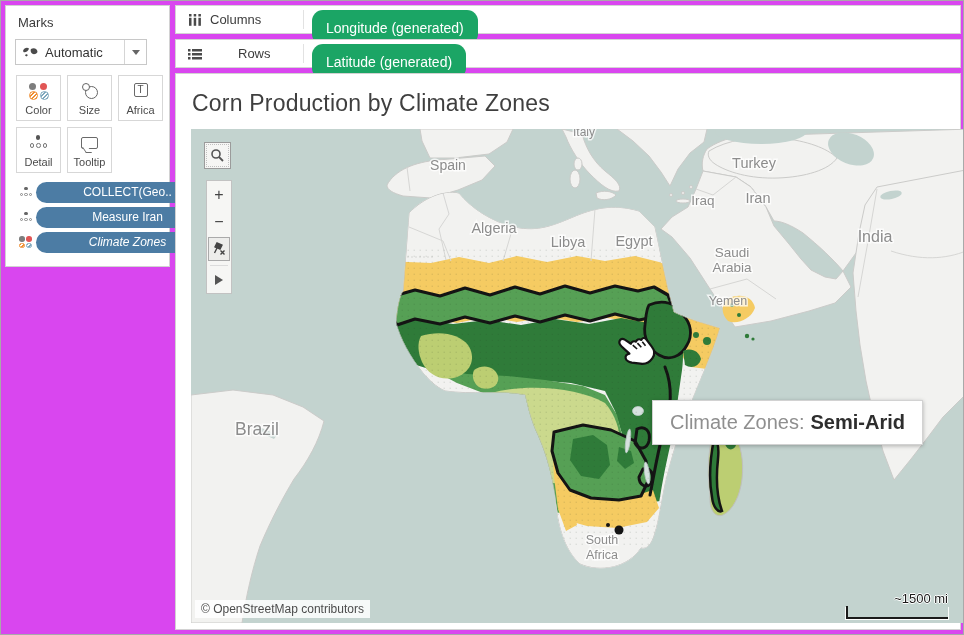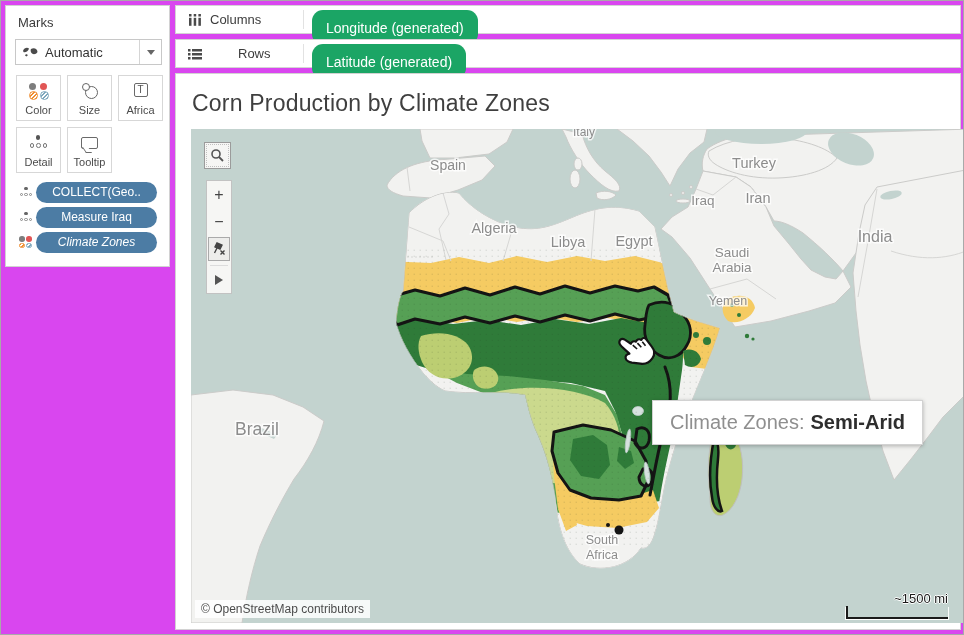--- a/index.html
+++ b/index.html
@@ -2,21 +2,21 @@
 <html><head>
 <meta charset="utf-8">
 <style>
   html,body{margin:0;padding:0;font-family:"Liberation Sans",sans-serif;-webkit-font-smoothing:antialiased;}
   #stage{position:relative;width:964px;height:635px;background:#d946ef;border:1px solid #a9a9a9;box-sizing:border-box;overflow:hidden;}
   .card{position:absolute;background:#fff;border:1px solid #d2d2d2;box-sizing:border-box;}
 
   
   #marks-card{left:4px;top:4px;width:165px;height:262px;}
   .marks-title{position:absolute;left:12px;top:9px;font-size:13px;color:#3c3c3c;}
-  .mark-dd{position:absolute;left:9px;top:33px;width:147px;height:26px;border:1px solid #c8c8c8;background:#fff;box-sizing:border-box;display:flex;align-items:center;cursor:default;}
+  .mark-dd{position:absolute;left:9px;top:33px;width:132px;height:26px;border:1px solid #c8c8c8;background:#fff;box-sizing:border-box;display:flex;align-items:center;cursor:default;}
   .mark-dd .dd-label{font-size:13px;color:#333;margin-left:6px;flex:1;}
   .dd-caret-box{width:21px;height:100%;border-left:1px solid #d5d5d5;display:flex;align-items:center;justify-content:center;}
   .caret-down{width:0;height:0;border-left:4px solid transparent;border-right:4px solid transparent;border-top:5px solid #666;}
   .mbtn{position:absolute;width:45px;height:46px;border:1px solid #d7d7d7;background:#fff;box-sizing:border-box;display:flex;flex-direction:column;align-items:center;justify-content:flex-end;padding-bottom:4px;}
   .mbtn .ic{position:absolute;top:7px;left:0;right:0;display:flex;justify-content:center;}
   .mbtn .lbl{font-size:11px;color:#4b4b4b;}
   
   .cdots{width:19px;height:15px;position:relative;}
   .cdots i{position:absolute;width:7px;height:7px;border-radius:50%;}
   .cdots .d1{left:0;top:0;background:#7d7d7d;}
@@ -36,21 +36,21 @@
   .detic .f{left:6px;top:0;background:#555;}
   .detic .o1{left:0;top:8px;border:1.2px solid #777;}
   .detic .o2{left:6.5px;top:8px;border:1.2px solid #777;}
   .detic .o3{left:13px;top:8px;border:1.2px solid #777;}
   
   .ttic{width:17px;height:12px;border:1.5px solid #6a6a6a;border-radius:2px;position:relative;box-sizing:border-box;}
   .ttic:after{content:"";position:absolute;left:2px;bottom:-5px;width:5px;height:5px;background:#fff;border-left:1.5px solid #6a6a6a;border-bottom:1.5px solid #6a6a6a;transform:skewX(35deg);}
   
   .pillrow{position:absolute;left:10px;display:flex;align-items:center;height:22px;}
   .pillrow .picon{width:20px;display:flex;justify-content:center;}
-  .pill-blue{width:121px;height:21px;border-radius:11px;display:flex;align-items:center;justify-content:center;font-size:12px;color:#fff;cursor:default;}
+  .pill-blue{width:121px;height:21px;border-radius:11px;display:flex;align-items:center;justify-content:center;font-size:12px;color:#fff;cursor:default;padding-left:31px;}
   .pill-green{height:35px;border-radius:11px;display:flex;align-items:center;justify-content:center;font-size:14px;color:#fff;padding:0 14px;cursor:default;margin-top:16px;}
   .mini-detic{width:13px;height:11px;position:relative;}
   .mini-detic i{position:absolute;width:3.5px;height:3.5px;border-radius:50%;box-sizing:border-box;}
   .mini-detic .f{left:4.5px;top:0;background:#666;}
   .mini-detic .o1{left:0;top:6px;border:1px solid #888;}
   .mini-detic .o2{left:4.7px;top:6px;border:1px solid #888;}
   .mini-detic .o3{left:9.4px;top:6px;border:1px solid #888;}
   .mini-cdots{width:14px;height:12px;position:relative;}
   .mini-cdots i{position:absolute;width:5.5px;height:5.5px;border-radius:50%;}
   .mini-cdots .d1{left:0;top:0;background:#7d7d7d;}
@@ -169,21 +169,21 @@
     </div>
     <div class="pillrow" style="top:200px;">
       <span class="picon">
           <span class="mini-detic">
             <i class="f"></i>
             <i class="o1"></i>
             <i class="o2"></i>
             <i class="o3"></i>
           </span>
         </span>
-      <span class="pill-blue" style="background:#4C7CA4">Measure Iraq</span>
+      <span class="pill-blue" style="background:#4C7CA4">Measure Iran</span>
     </div>
     <div class="pillrow" style="top:225px;font-style:italic;">
       <span class="picon">
           <span class="mini-cdots">
             <i class="d1"></i>
             <i class="d2"></i>
             <i class="d3"></i>
             <i class="d4"></i>
           </span>
         </span>

